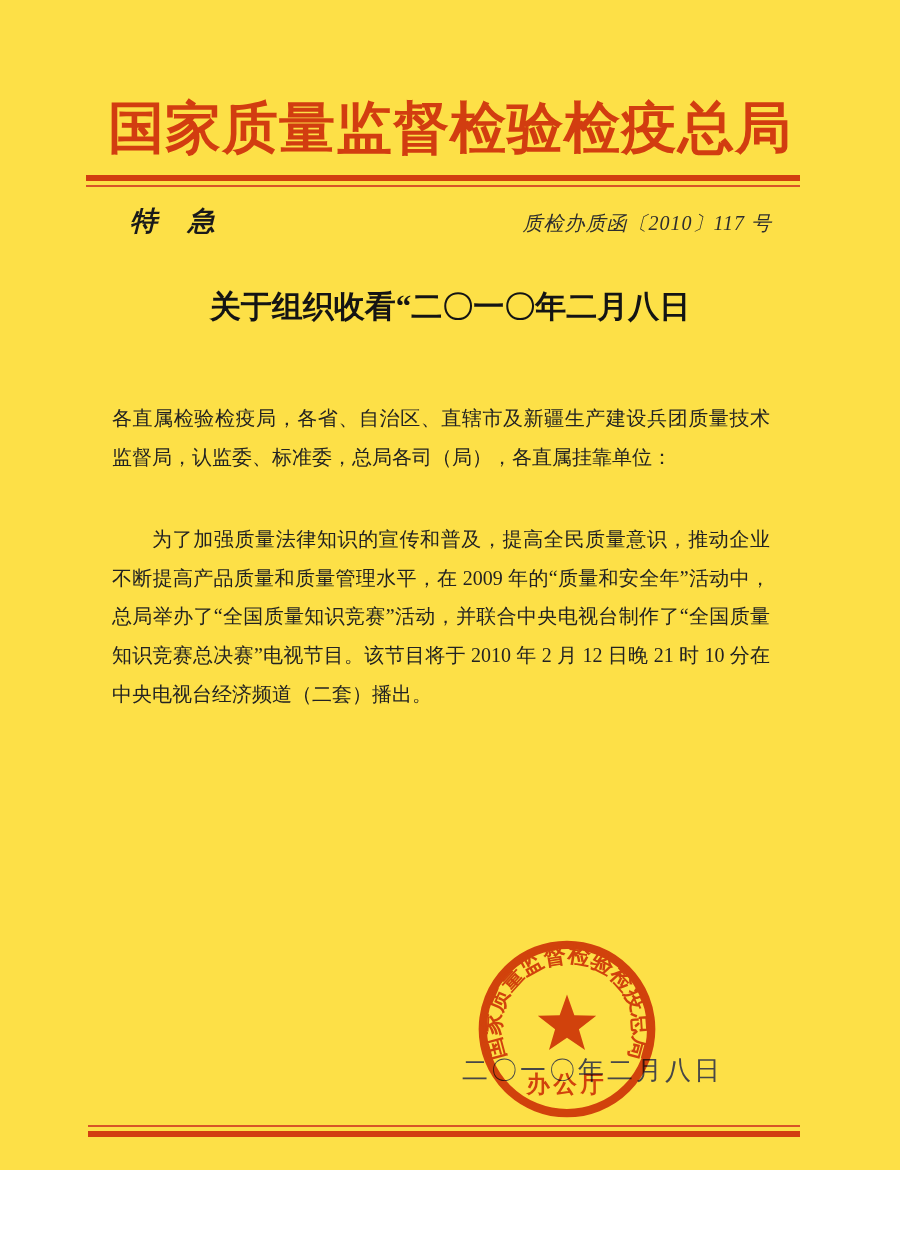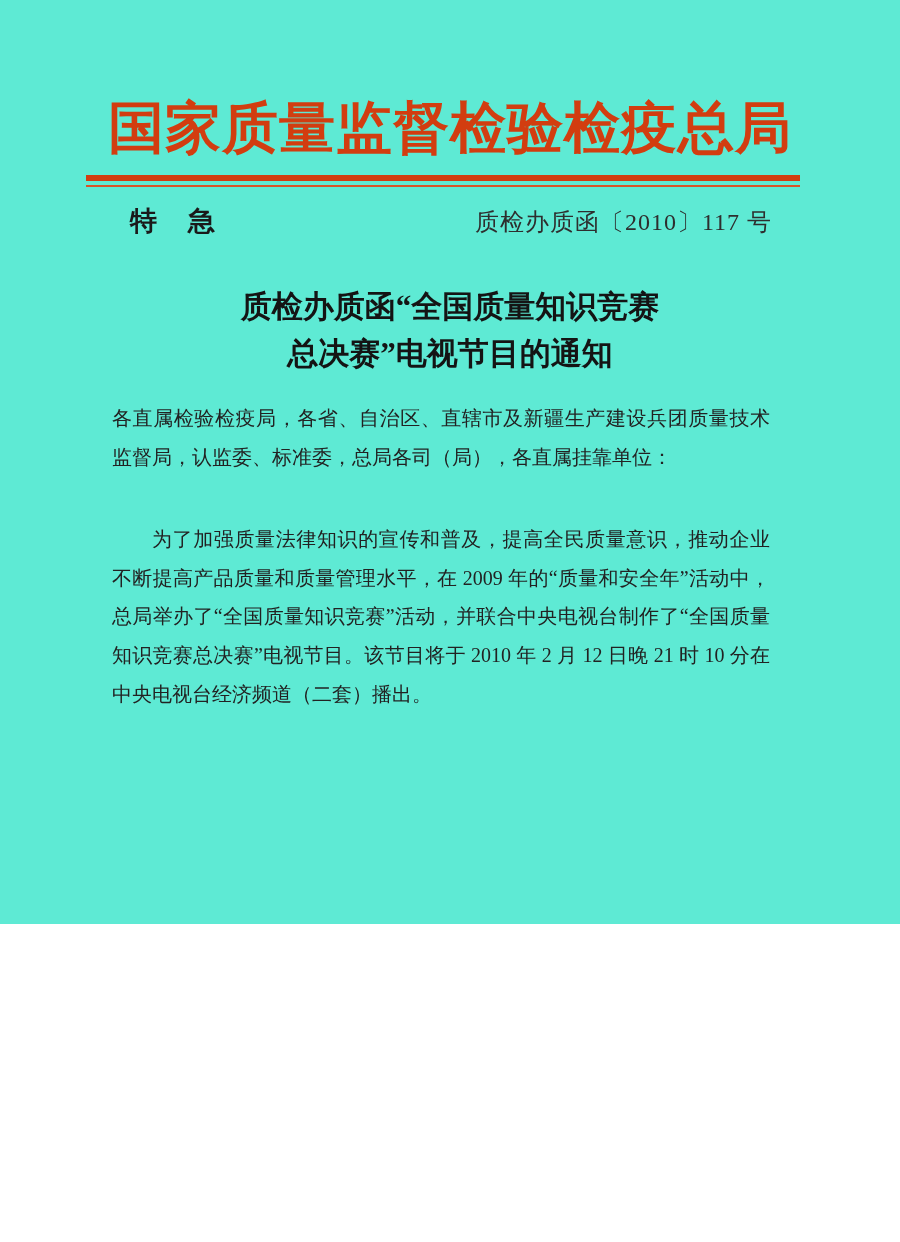--- a/index.html
+++ b/index.html
@@ -3,23 +3,23 @@
 <meta charset="utf-8">
 <style>
   html,body{margin:0;padding:0;}
   body{
     background:#ffffff;
     font-family:"Liberation Serif", serif;
   }
   .page{
     position:relative;
     width:900px;
-    height:924px;
+    height:1170px;
     margin:0 auto;
-    background:#5eead4;
+    background:#fde047;
     overflow:hidden;
   }
 
   
   .agency-title{
     position:absolute;
     top:92px; left:0;
     width:100%;
     text-align:center;
     font-size:56px;
@@ -37,29 +37,30 @@
   .rule .gap{height:4px;}
 
   
   .meta-row{
     position:absolute;
     top:203px; left:130px;
     width:642px;
     display:flex;
     justify-content:space-between;
     align-items:baseline;
+    font-style:italic;
   }
   .urgency{
     font-size:27px;
     font-weight:bold;
     color:#1a1a1a;
     letter-spacing:2px;
   }
   .doc-number{
-    font-size:24px;
+    font-size:20px;
     color:#2e2e2e;
     letter-spacing:1px;
   }
 
   
   .doc-title{
     position:absolute;
     top:283px; left:0;
     width:100%;
     text-align:center;
@@ -114,22 +115,21 @@
     <div class="gap"></div>
     <div class="thin"></div>
   </div>
 
   <div class="meta-row">
     <span class="urgency">特　急</span>
     <span class="doc-number">质检办质函〔2010〕117 号</span>
   </div>
 
   <div class="doc-title">
-    <div>质检办质函“全国质量知识竞赛</div>
-    <div>总决赛”电视节目的通知</div>
+    <div>关于组织收看“二〇一〇年二月八日</div>
   </div>
 
   <div class="doc-body">
     <p>各直属检验检疫局，各省、自治区、直辖市及新疆生产建设兵团质量技术监督局，认监委、标准委，总局各司（局），各直属挂靠单位：</p>
     <p class="indent">为了加强质量法律知识的宣传和普及，提高全民质量意识，推动企业不断提高产品质量和质量管理水平，在 2009 年的“质量和安全年”活动中，总局举办了“全国质量知识竞赛”活动，并联合中央电视台制作了“全国质量知识竞赛总决赛”电视节目。该节目将于 2010 年 2 月 12 日晚 21 时 10 分在中央电视台经济频道（二套）播出。</p>
   </div>
 
   <span class="signoff-date">二〇一〇年二月八日</span>
 
   <svg class="seal" viewBox="0 0 200 200" xmlns="http://www.w3.org/2000/svg">

